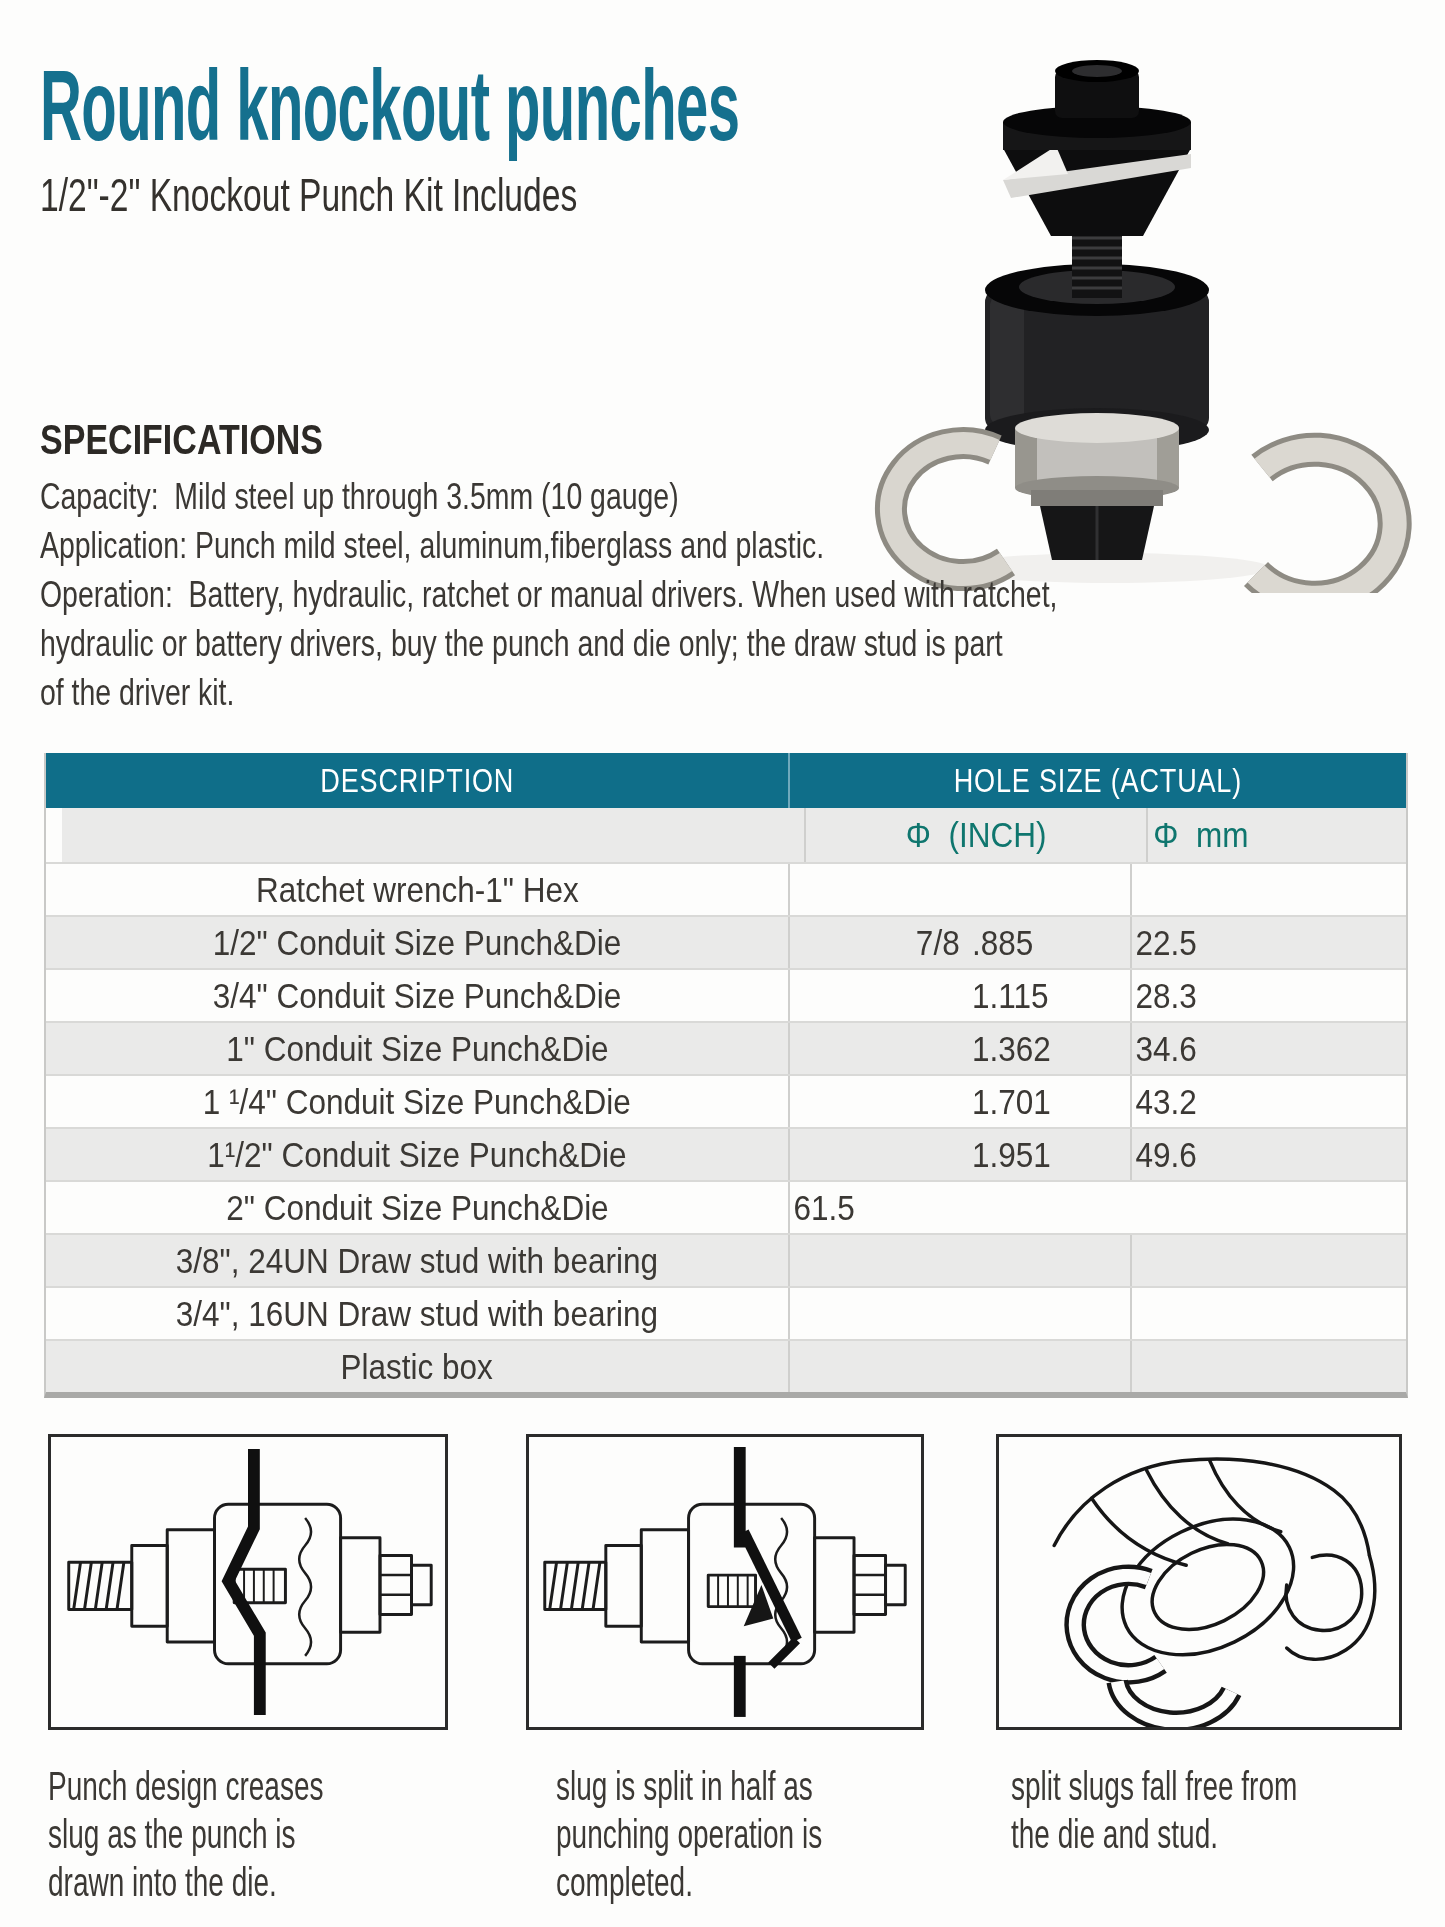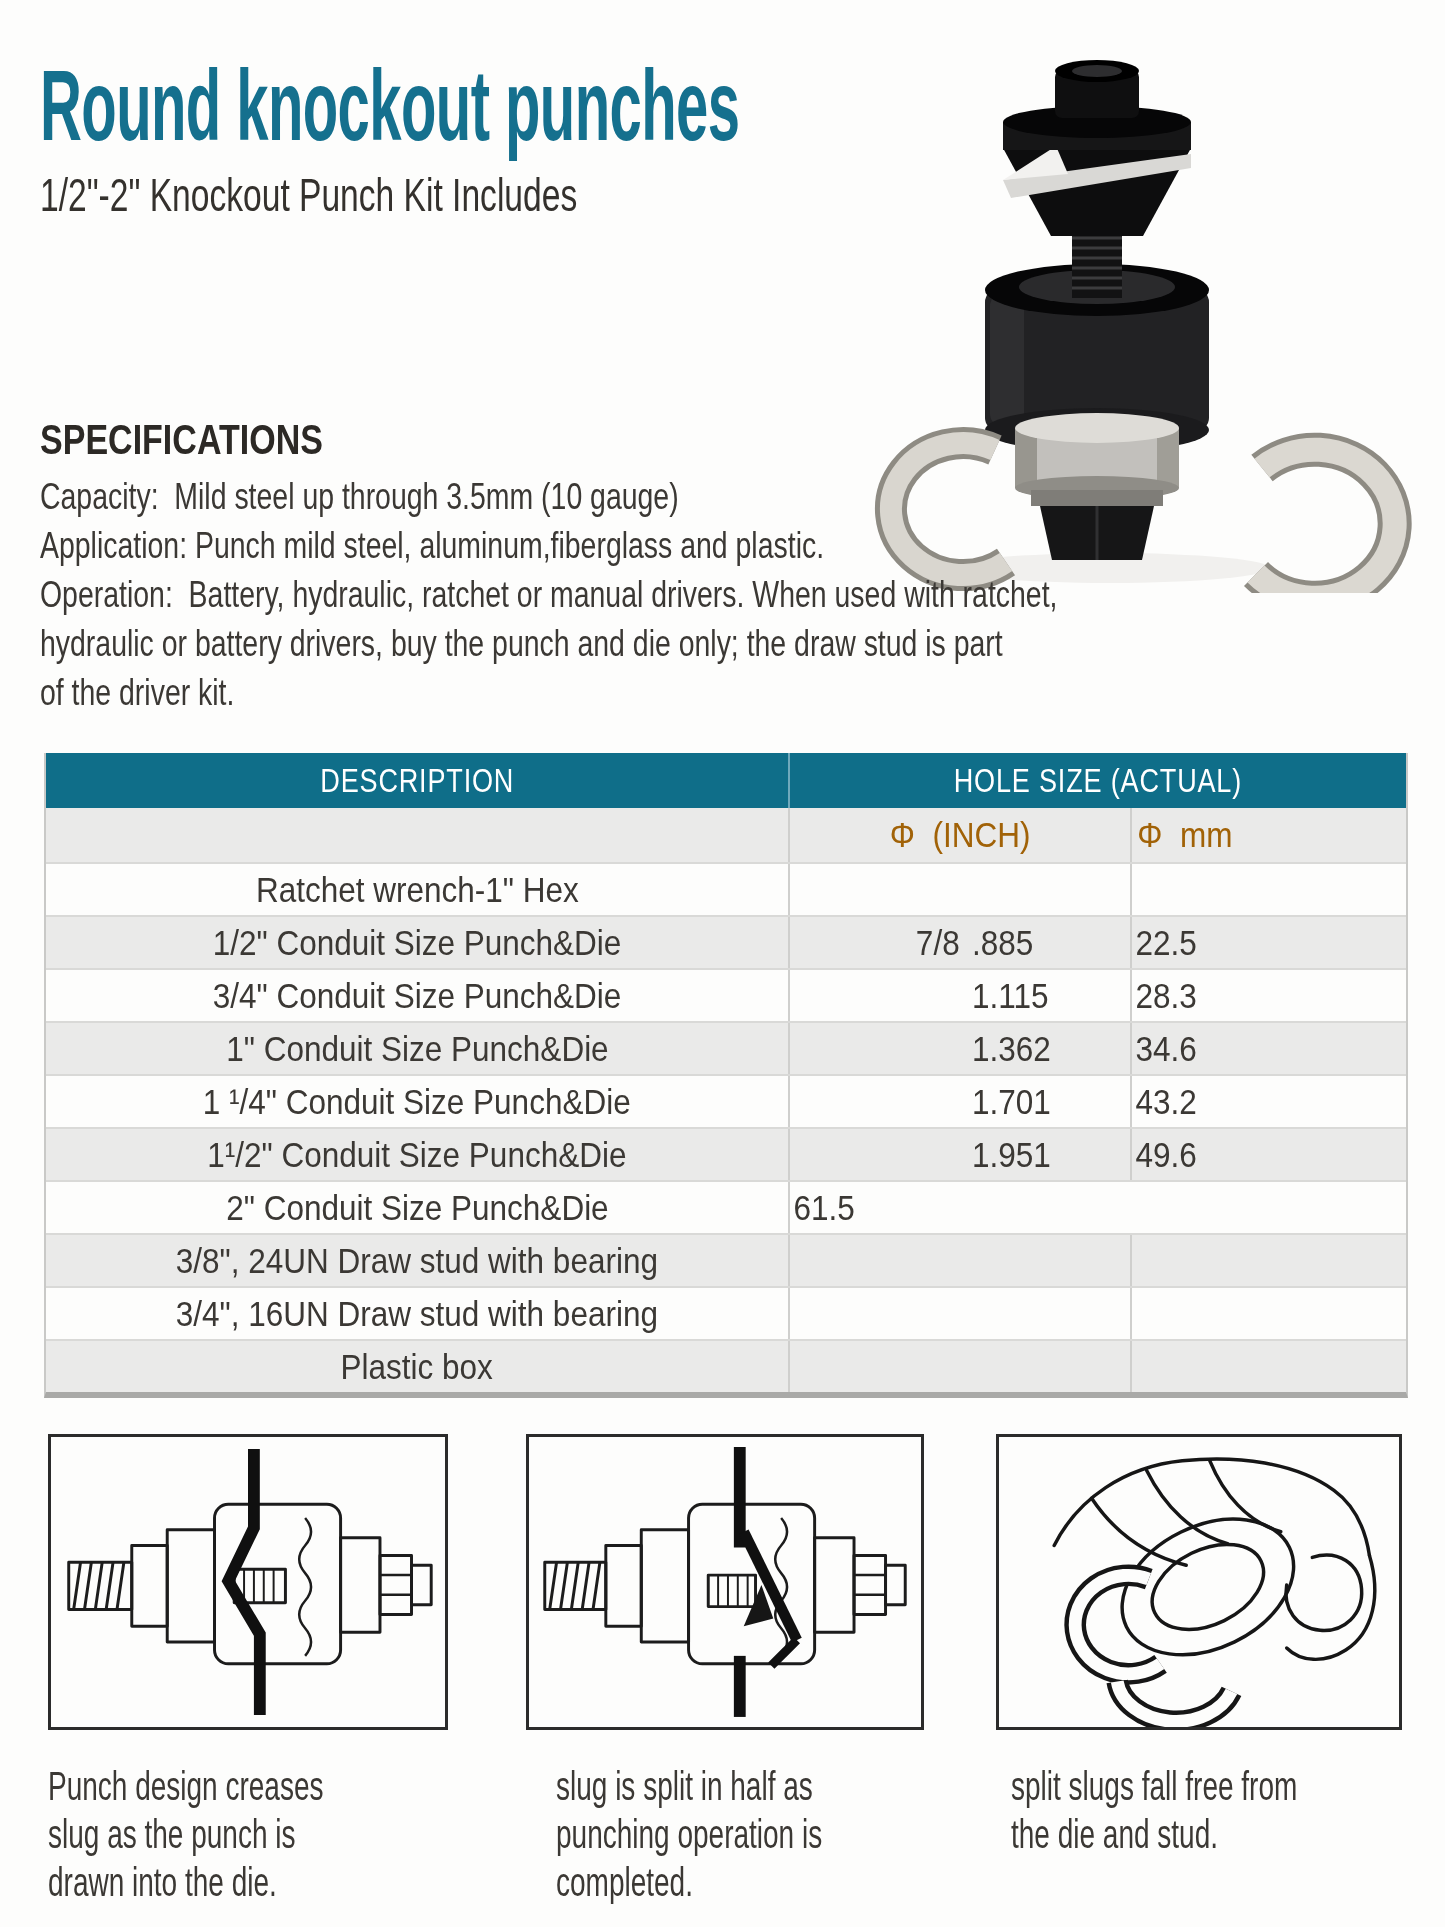--- a/index.html
+++ b/index.html
@@ -41,21 +41,21 @@
     border-left:2px solid #c9c9c7; border-right:2px solid #c9c9c7;
     border-bottom:6px solid #a9a9a7;
     font-size:35px;
   }
   .cz { display:inline-block; transform:scaleX(.9); white-space:pre; }
   .thead { display:flex; height:55px; background:#0f6e89; color:#ffffff; }
   .thead .hc { display:flex; align-items:center; justify-content:center; height:100%; }
   .th-desc { width:744px; border-right:2px solid #6fa9bc; }
   .th-hole { flex:1; }
   .thead .cz { transform:scaleX(.82); letter-spacing:1px; font-size:33px; }
-  .tsub { display:flex; height:54px; background:#eaeae9; color:#a16207; }
+  .tsub { display:flex; height:54px; background:#eaeae9; color:#0f766e;margin-left:16px; }
   .row { display:flex; height:53px; border-top:2px solid #d9d9d7; }
   .row.white { background:#fdfdfc; }
   .row.gray  { background:#eaeae9; }
   .c-desc { width:744px; border-right:2px solid #cfcfcd; display:flex; align-items:center; justify-content:center; }
   .c-inch { width:342px; border-right:2px solid #cfcfcd; display:flex; align-items:center; }
   .c-mm   { flex:1; display:flex; align-items:center; }
   .tsub .c-inch { justify-content:center; }
   .frac { width:50%; text-align:right; }
   .frac .cz { transform-origin:100% 50%; }
   .dec { width:50%; text-align:left; padding-left:12px; }

